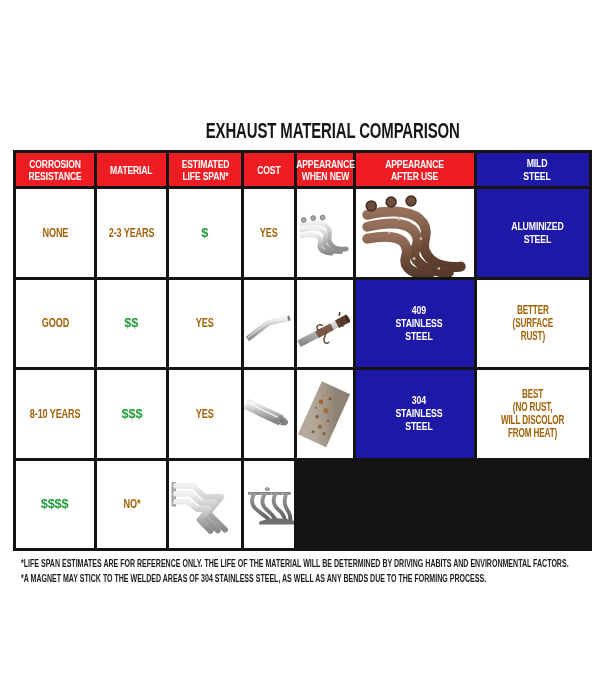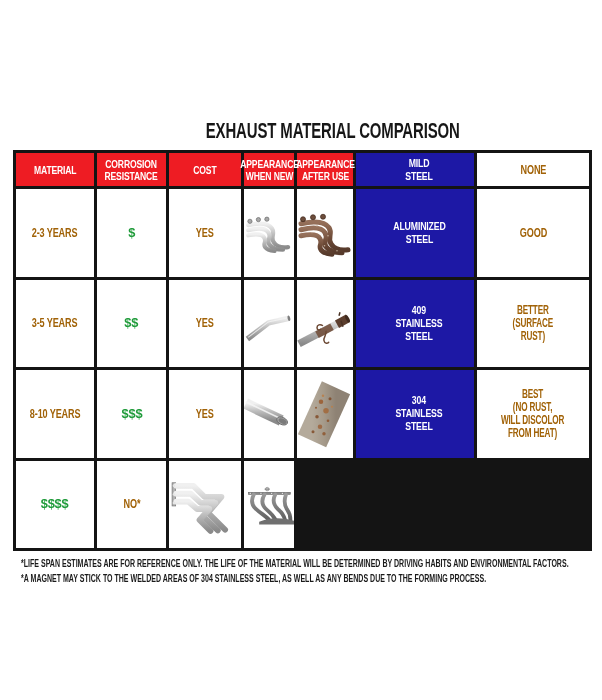--- a/index.html
+++ b/index.html
@@ -62,25 +62,29 @@
   </defs>
 </svg>
 
 <div class="page">
 
   <h1 class="title"><span class="cx">EXHAUST MATERIAL COMPARISON</span></h1>
 
   <div class="grid">
 
     <div class="th">
-        <span class="cx">MATERIAL</span>
-      </div>
-    <div class="th">
         <span class="cx">CORROSION
 RESISTANCE</span>
+      </div>
+    <div class="th">
+        <span class="cx">MATERIAL</span>
+      </div>
+    <div class="th">
+        <span class="cx">ESTIMATED
+LIFE SPAN*</span>
       </div>
     <div class="th">
         <span class="cx">COST</span>
       </div>
     <div class="th">
         <span class="cx">APPEARANCE
 WHEN NEW</span>
       </div>
     <div class="th">
         <span class="cx">APPEARANCE
@@ -128,23 +132,20 @@
         <circle cx="30" cy="44" r="1.2" fill="#c2ae99"></circle>
       </svg>
     </div>
 
     <div class="td mat">
         <span class="cx">ALUMINIZED
 STEEL</span>
       </div>
     <div class="td">
         <span class="cx">GOOD</span>
-      </div>
-    <div class="td">
-        <span class="cx">3-5 YEARS</span>
       </div>
     <div class="td cost">
         <span class="cx">$$</span>
       </div>
     <div class="td">
         <span class="cx">YES</span>
       </div>
     <div class="td photo">
       <svg viewBox="0 0 118 88">
         <path d="M8,80 L58,42 L106,31" stroke="url(#gSteel)" stroke-width="13" fill="none" stroke-linejoin="round"></path>

